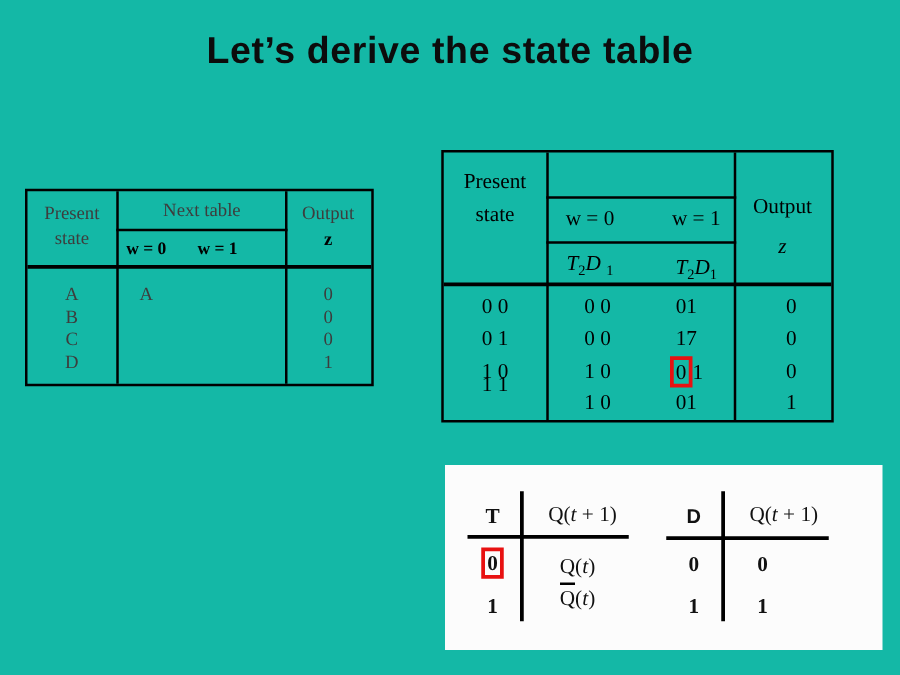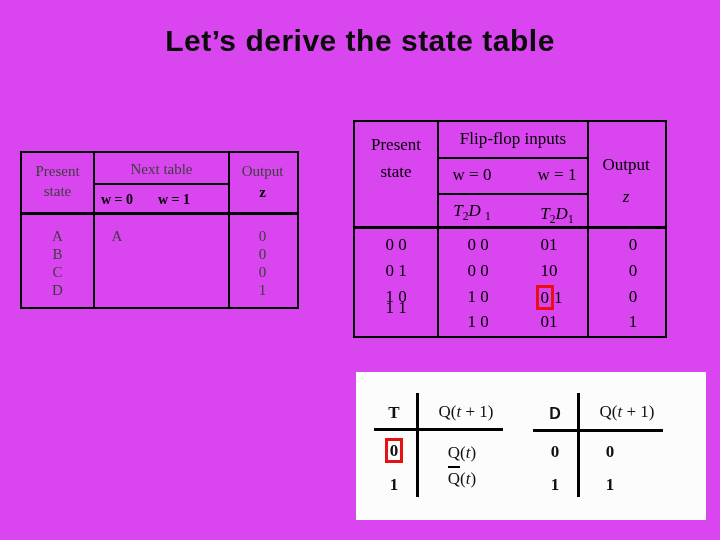--- a/index.html
+++ b/index.html
@@ -1,16 +1,16 @@
 <!DOCTYPE html>
 <html><head>
 <meta charset="utf-8">
 <style>
   html,body{margin:0;padding:0;background:#fff;}
-  .slide{position:relative;width:720px;height:540px;background:#d946ef;
+  .slide{position:relative;width:720px;height:540px;background:#14b8a6;
          font-family:"Liberation Sans",sans-serif;overflow:hidden;}
   .title{position:absolute;top:24px;left:0;width:100%;text-align:center;
          font-size:30px;font-weight:bold;color:#0c0c0c;letter-spacing:.5px;}
   .tblbox{position:absolute;border:2px solid #000;box-sizing:border-box;font-family:Liberation Serif, serif;}
   .vl{position:absolute;top:0;bottom:0;width:2px;background:#000;}
   .hl{position:absolute;height:2px;background:#000;}
   .hl3{position:absolute;height:3px;background:#000;}
   .cell{position:absolute;text-align:center;line-height:18px;}
   
   #stbl{left:20px;top:151px;width:279px;height:158px;font-size:15px;color:#3d3d3d;}
@@ -78,38 +78,37 @@
   <div class="tblbox" id="etbl">
     <div class="vl" style="left:82px;"></div>
     <div class="vl" style="left:232px;"></div>
     <div class="hl" style="left:82px;top:35px;width:152px;"></div>
     <div class="hl" style="left:82px;top:71px;width:152px;"></div>
     <div class="hl3" style="left:0;top:104px;width:310px;"></div>
 
     <div class="cell" style="left:0;width:82px;top:13px;">Present</div>
     <div class="cell" style="left:0;width:82px;top:40px;">state</div>
 
-    <div class="cell" style="left:82px;width:152px;top:7px;">Flip-flop inputs</div>
     <div class="cell" style="left:87px;width:60px;top:43px;">w = 0</div>
     <div class="cell" style="left:172px;width:60px;top:43px;">w = 1</div>
 
     <div class="cell" style="left:87px;width:60px;top:79px;"><span class="it">T</span><sub>2</sub><span class="it">D</span> <sub>1</sub></div>
     <div class="cell" style="left:172px;width:60px;top:82px;"><span class="it">T</span><sub>2</sub><span class="it">D</span><sub>1</sub></div>
 
     <div class="cell" style="left:232px;width:78px;top:33px;">Output</div>
     <div class="cell it" style="left:232px;width:78px;top:65px;">z</div>
 
     <div class="cell" style="left:0;width:82px;top:113px;">0 0</div>
     <div class="cell" style="left:93px;width:60px;top:113px;">0 0</div>
     <div class="cell" style="left:164px;width:60px;top:113px;">01</div>
     <div class="cell" style="left:248px;width:60px;top:113px;">0</div>
 
     <div class="cell" style="left:0;width:82px;top:139px;">0 1</div>
     <div class="cell" style="left:93px;width:60px;top:139px;">0 0</div>
-    <div class="cell" style="left:164px;width:60px;top:139px;">10</div>
+    <div class="cell" style="left:164px;width:60px;top:139px;">17</div>
     <div class="cell" style="left:248px;width:60px;top:139px;">0</div>
 
     <div class="cell" style="left:0;width:82px;top:165px;">1 0</div>
     <div class="cell" style="left:93px;width:60px;top:165px;">1 0</div>
     <div class="cell" style="left:164px;width:60px;top:163px;"><span class="hlbox"><span>0</span></span><span>1</span></div>
     <div class="cell" style="left:248px;width:60px;top:165px;">0</div>
 
     <div class="cell" style="left:0;width:82px;top:176px;">1 1</div>
     <div class="cell" style="left:93px;width:60px;top:190px;">1 0</div>
     <div class="cell" style="left:164px;width:60px;top:190px;">01</div>

